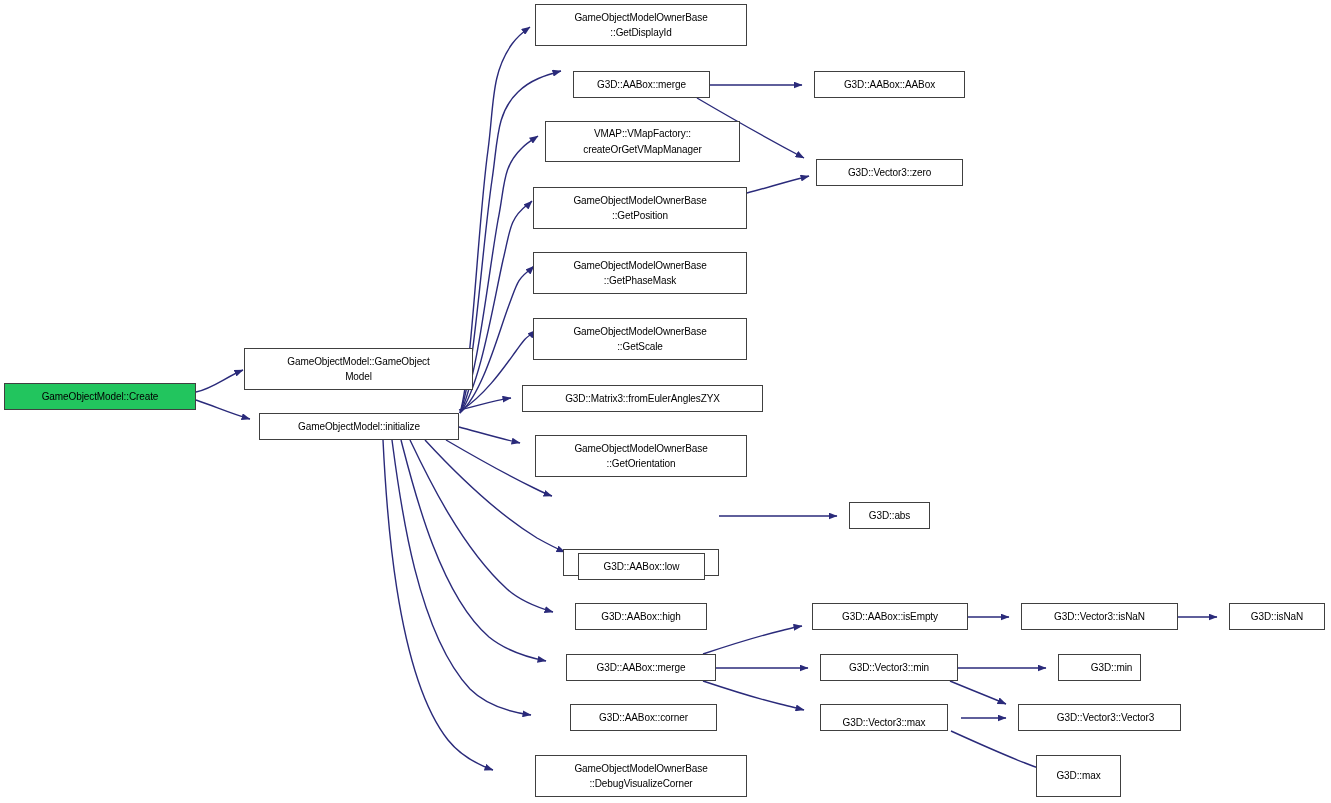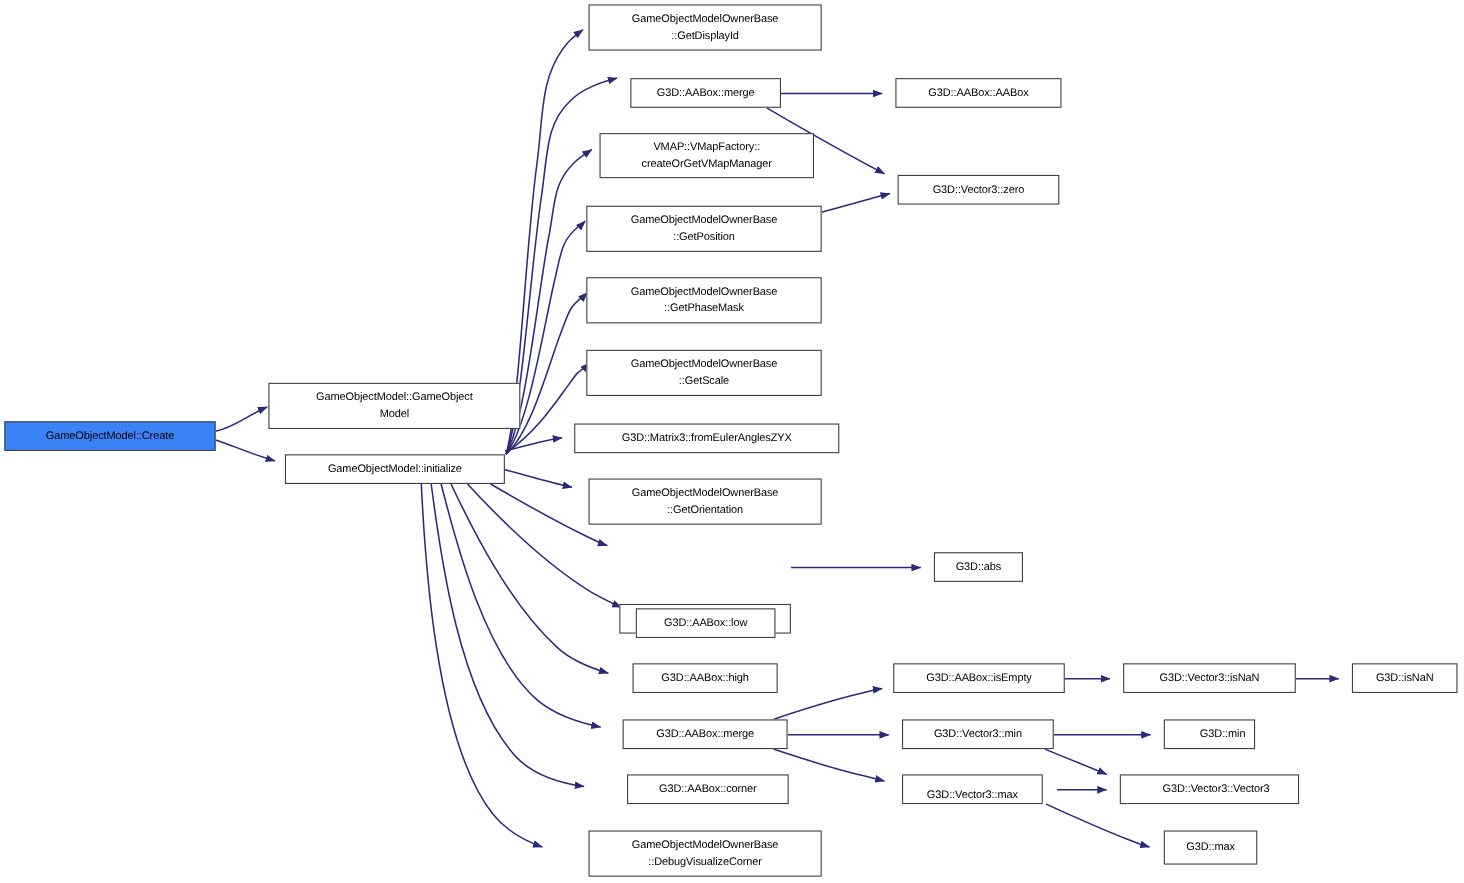--- a/index.html
+++ b/index.html
@@ -33,21 +33,21 @@
     font-size: 10px;
     line-height: 15.5px;
     display: flex;
     align-items: center;
     justify-content: center;
     text-align: center;
     white-space: pre-line;
     letter-spacing: -0.1px;
   }
   .node.highlight {
-    background: #3b82f6;
+    background: #22c55e;
   }
   .node-label {
     display: block;
     width: 100%;
     padding: 0 2px;
   }
 </style>
 </head>
 <body>
 
@@ -119,18 +119,18 @@
       <div class="node" style="left: 575px; top: 603px; width: 132px; height: 27px;"><span class="node-label">G3D::AABox::high</span></div>
       <div class="node" style="left: 812px; top: 603px; width: 156px; height: 27px;"><span class="node-label">G3D::AABox::isEmpty</span></div>
       <div class="node" style="left: 1021px; top: 603px; width: 157px; height: 27px;"><span class="node-label">G3D::Vector3::isNaN</span></div>
       <div class="node" style="left: 1229px; top: 603px; width: 96px; height: 27px;"><span class="node-label">G3D::isNaN</span></div>
       <div class="node" style="left: 566px; top: 654px; width: 150px; height: 27px;"><span class="node-label">G3D::AABox::merge</span></div>
       <div class="node" style="left: 820px; top: 654px; width: 138px; height: 27px;"><span class="node-label">G3D::Vector3::min</span></div>
       <div class="node" style="left: 1058px; top: 654px; width: 83px; height: 27px; padding-left: 24px;"><span class="node-label">G3D::min</span></div>
       <div class="node" style="left: 570px; top: 704px; width: 147px; height: 27px;"><span class="node-label">G3D::AABox::corner</span></div>
       <div class="node" style="left: 820px; top: 704px; width: 128px; height: 27px; align-items: flex-end;"><span class="node-label">G3D::Vector3::max</span></div>
       <div class="node" style="left: 1018px; top: 704px; width: 163px; height: 27px; padding-left: 12px;"><span class="node-label">G3D::Vector3::Vector3</span></div>
-      <div class="node" style="left: 1058px; top: 755px; width: 85px; height: 31px;"><span class="node-label">G3D::max</span></div>
+      <div class="node" style="left: 1036px; top: 755px; width: 85px; height: 42px;"><span class="node-label">G3D::max</span></div>
       <div class="node" style="left: 535px; top: 755px; width: 212px; height: 42px;"><span class="node-label">GameObjectModelOwnerBase
 ::DebugVisualizeCorner</span></div>
     </div>
 
 </div>
 
 </body></html>

